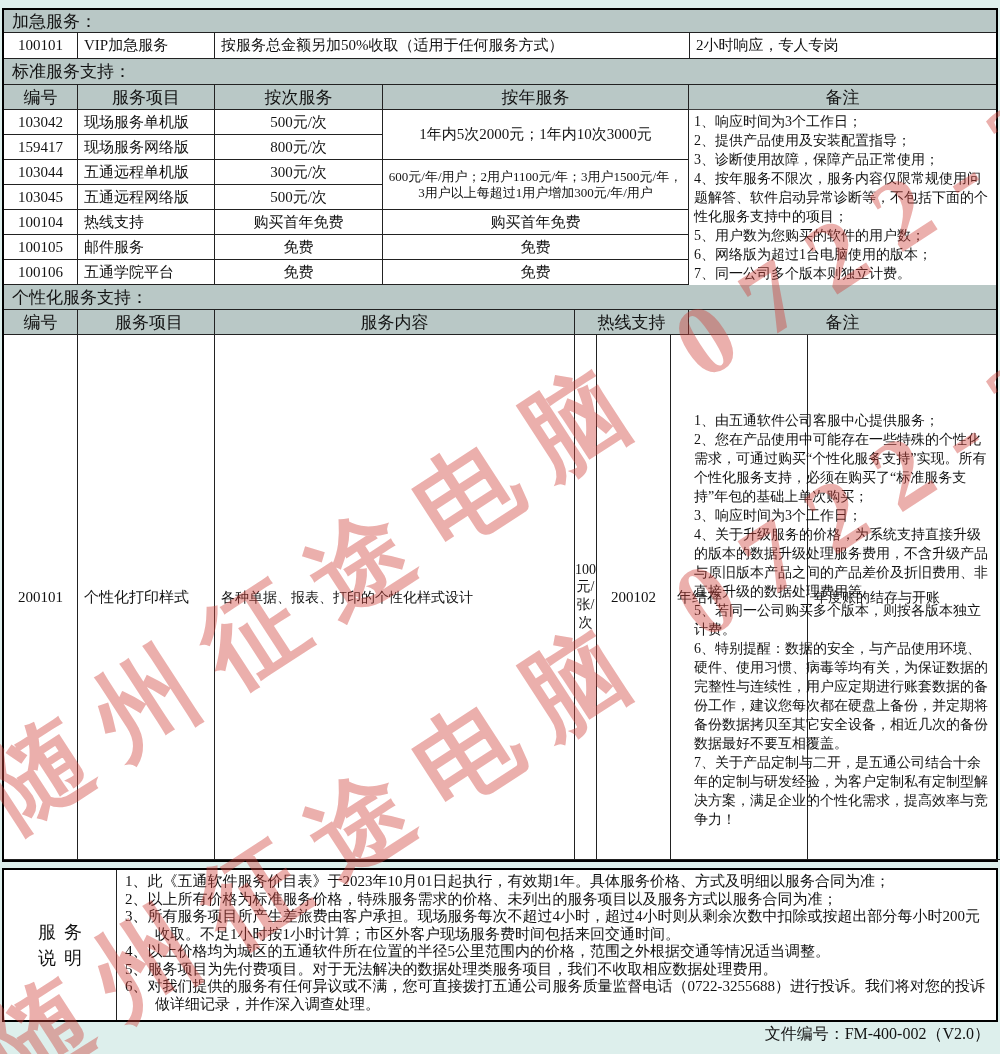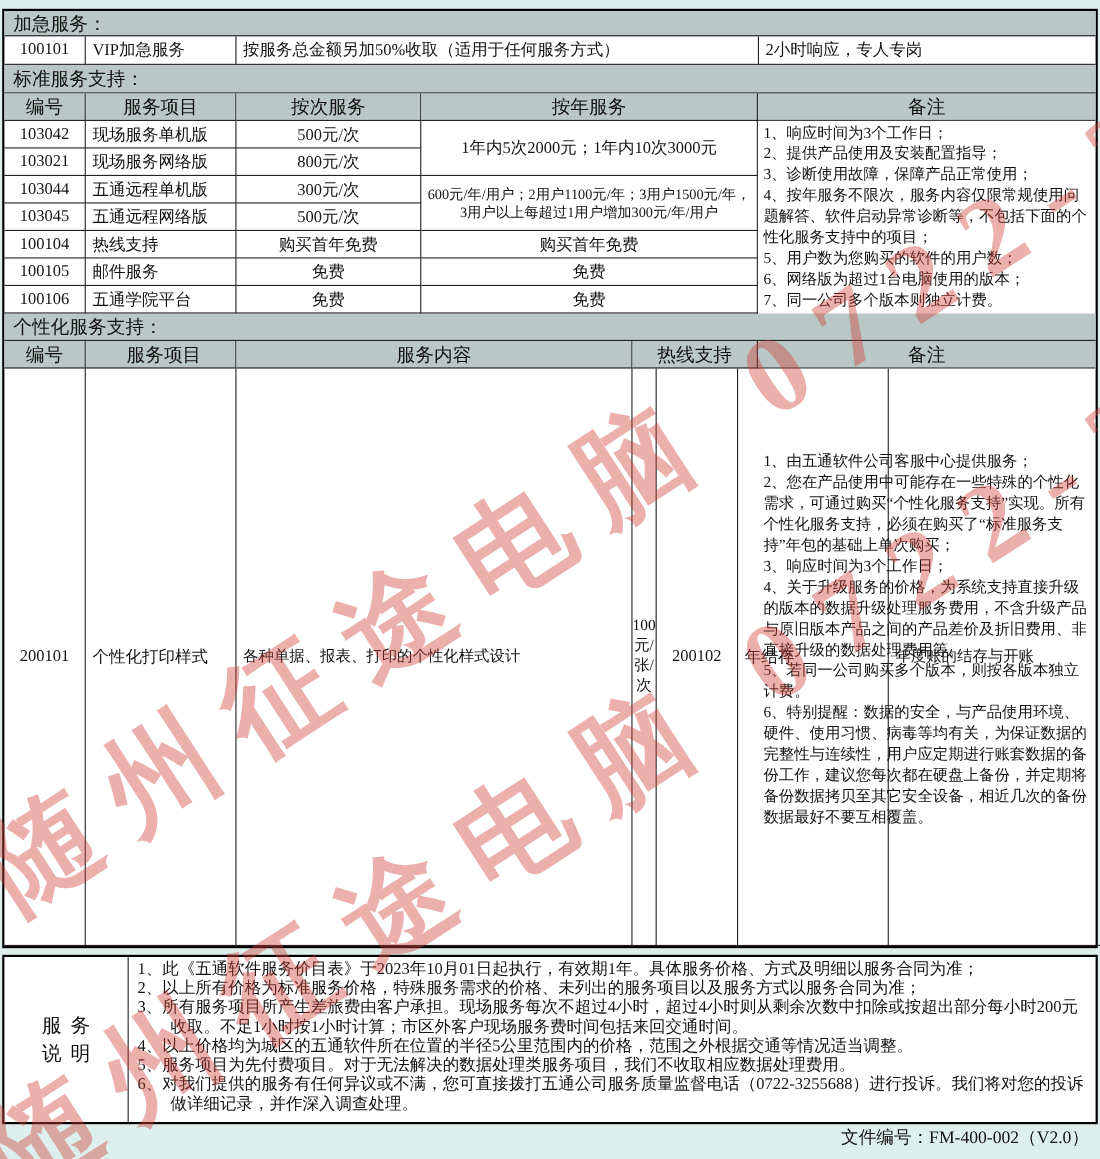--- a/index.html
+++ b/index.html
@@ -124,21 +124,21 @@
     <div class="std-grid">
       <div class="g h" style="grid-area:1/1">编号</div>
       <div class="g h" style="grid-area:1/2">服务项目</div>
       <div class="g h" style="grid-area:1/3">按次服务</div>
       <div class="g h" style="grid-area:1/4">按年服务</div>
 
       <div class="g" style="grid-area:2/1">103042</div>
       <div class="g itemc" style="grid-area:2/2">现场服务单机版</div>
       <div class="g" style="grid-area:2/3">500元/次</div>
 
-      <div class="g" style="grid-area:3/1">103021</div>
+      <div class="g" style="grid-area:3/1">159417</div>
       <div class="g itemc" style="grid-area:3/2">现场服务网络版</div>
       <div class="g" style="grid-area:3/3">800元/次</div>
 
       <div class="g" style="grid-area:4/1">103044</div>
       <div class="g itemc" style="grid-area:4/2">五通远程单机版</div>
       <div class="g" style="grid-area:4/3">300元/次</div>
 
       <div class="g" style="grid-area:5/1">103045</div>
       <div class="g itemc" style="grid-area:5/2">五通远程网络版</div>
       <div class="g" style="grid-area:5/3">500元/次</div>
@@ -337,20 +337,21 @@
     </div>
     <div class="notes-col">
       <div class="notes-head">备注</div>
       <div class="notes-body pers-notes">
           <div class="note-line">1、由五通软件公司客服中心提供服务；</div>
           <div class="note-line">2、您在产品使用中可能存在一些特殊的个性化需求，可通过购买“个性化服务支持”实现。所有个性化服务支持，必须在购买了“标准服务支持”年包的基础上单次购买；</div>
           <div class="note-line">3、响应时间为3个工作日；</div>
           <div class="note-line">4、关于升级服务的价格，为系统支持直接升级的版本的数据升级处理服务费用，不含升级产品与原旧版本产品之间的产品差价及折旧费用、非直接升级的数据处理费用等。</div>
           <div class="note-line">5、若同一公司购买多个版本，则按各版本独立计费。</div>
           <div class="note-line">6、特别提醒：数据的安全，与产品使用环境、硬件、使用习惯、病毒等均有关，为保证数据的完整性与连续性，用户应定期进行账套数据的备份工作，建议您每次都在硬盘上备份，并定期将备份数据拷贝至其它安全设备，相近几次的备份数据最好不要互相覆盖。</div>
+          <div class="note-line">7、关于产品定制与二开，是五通公司结合十余年的定制与研发经验，为客户定制私有定制型解决方案，满足企业的个性化需求，提高效率与竞争力！</div>
         </div>
     </div>
   </div>
 
 </div>
 
 <div class="svc-box">
   <div class="svc-label">
     <div>服务</div>
     <div>说明</div>

